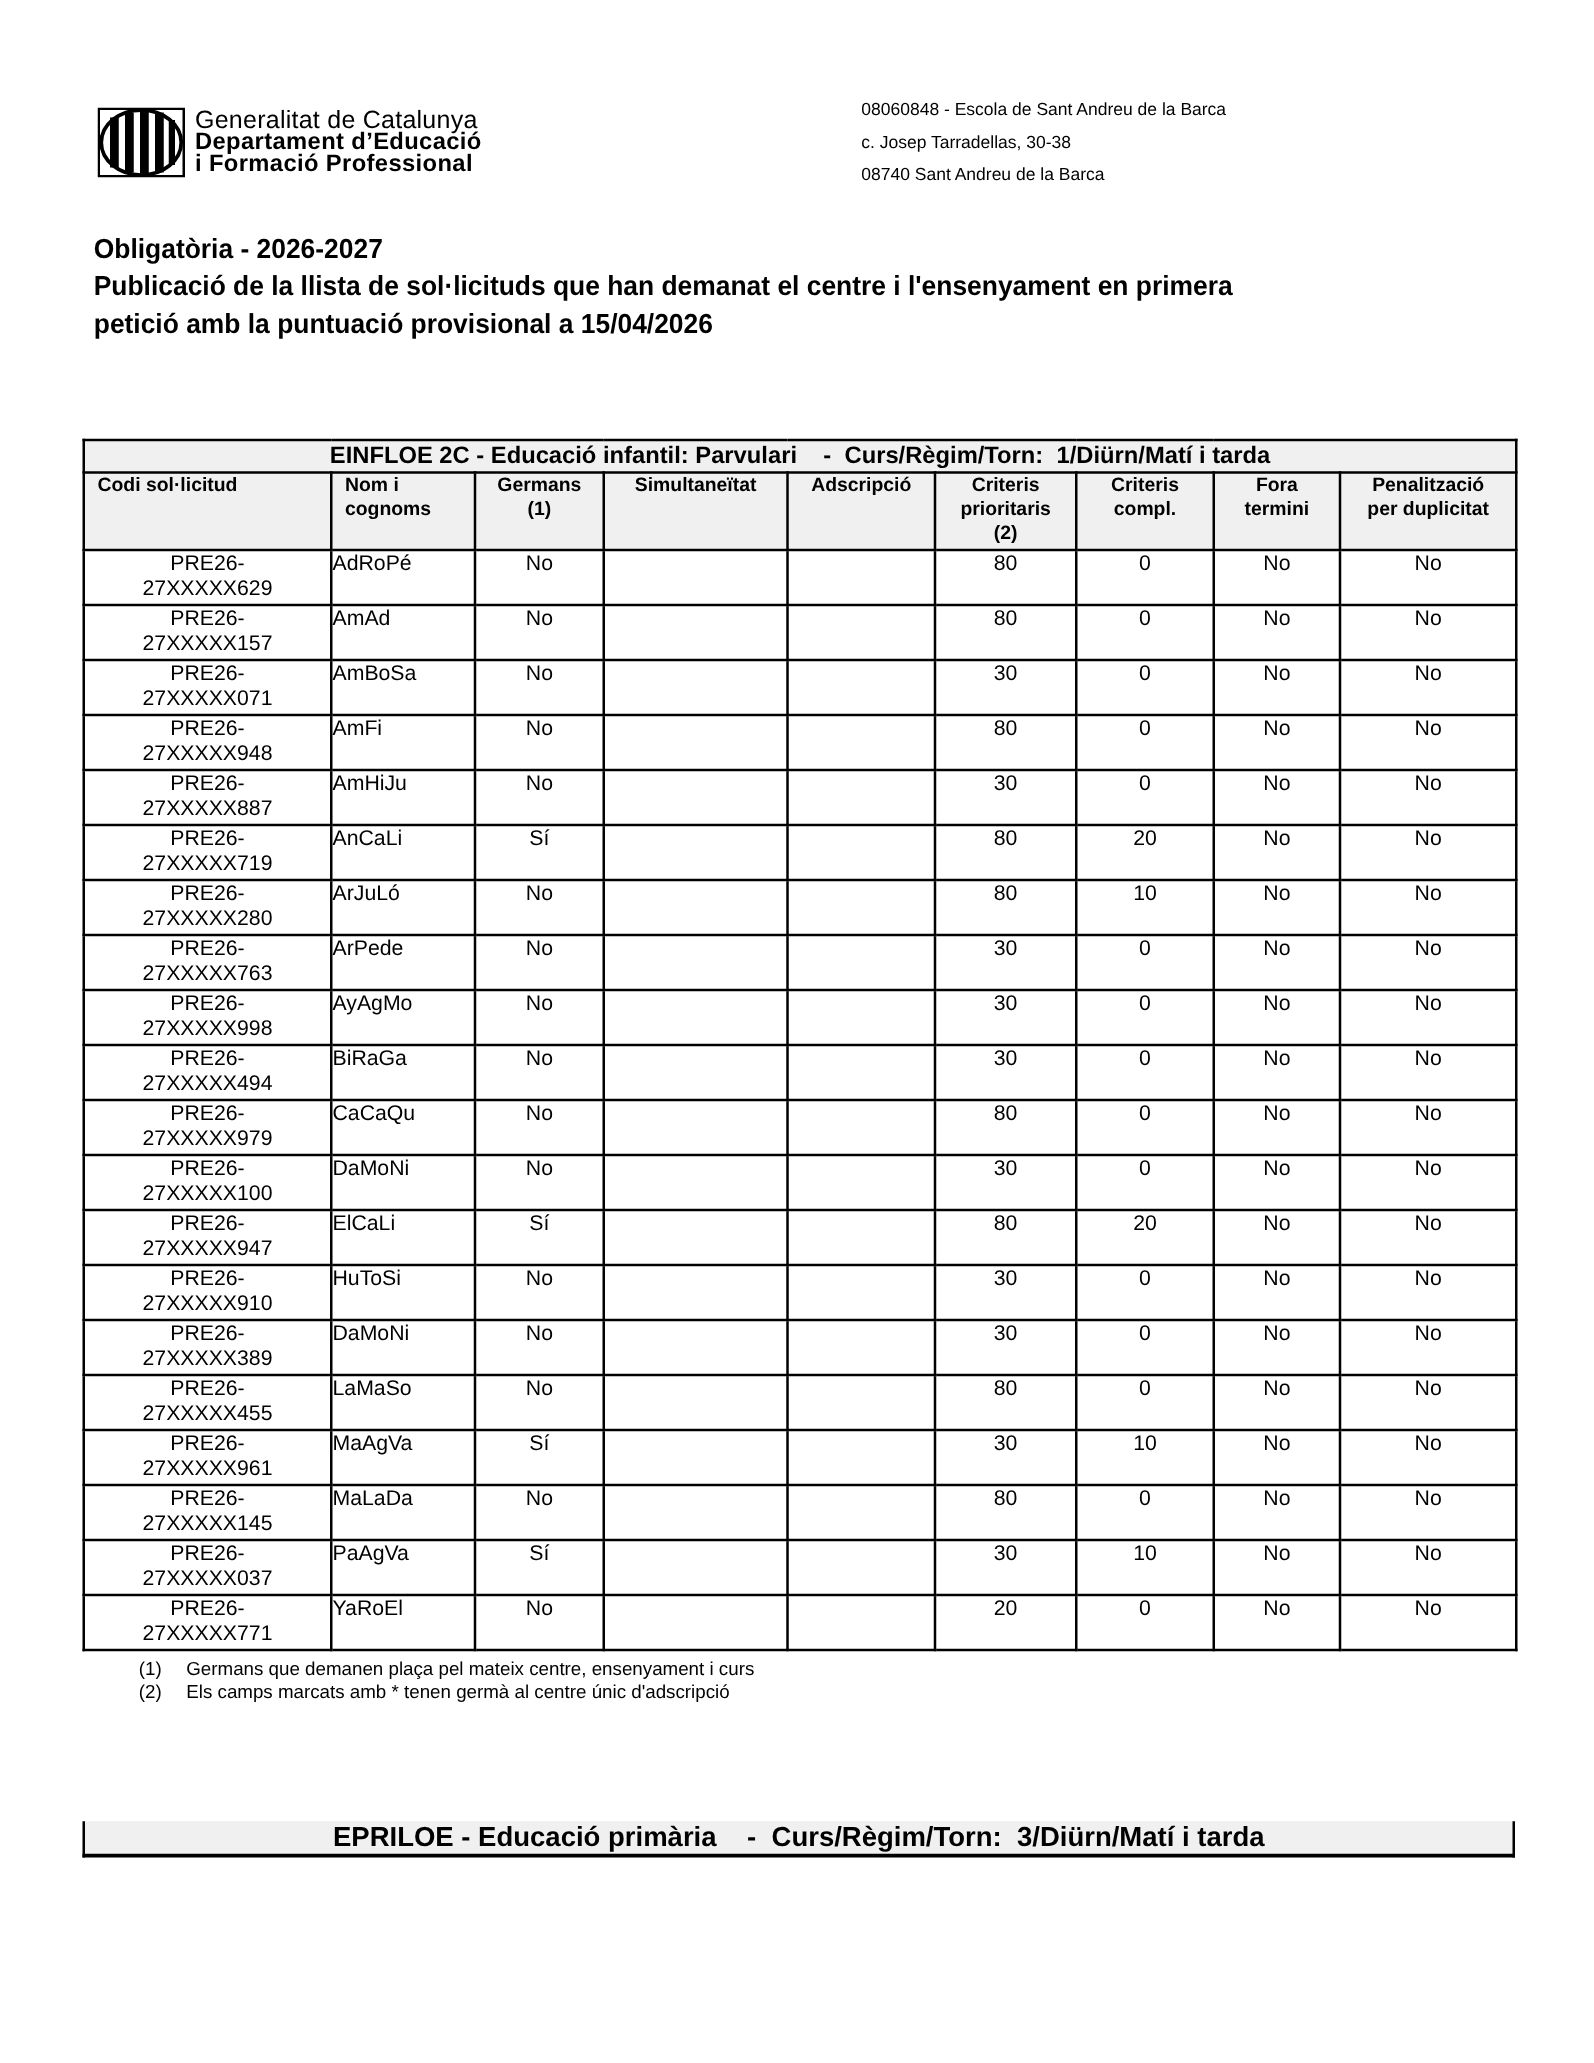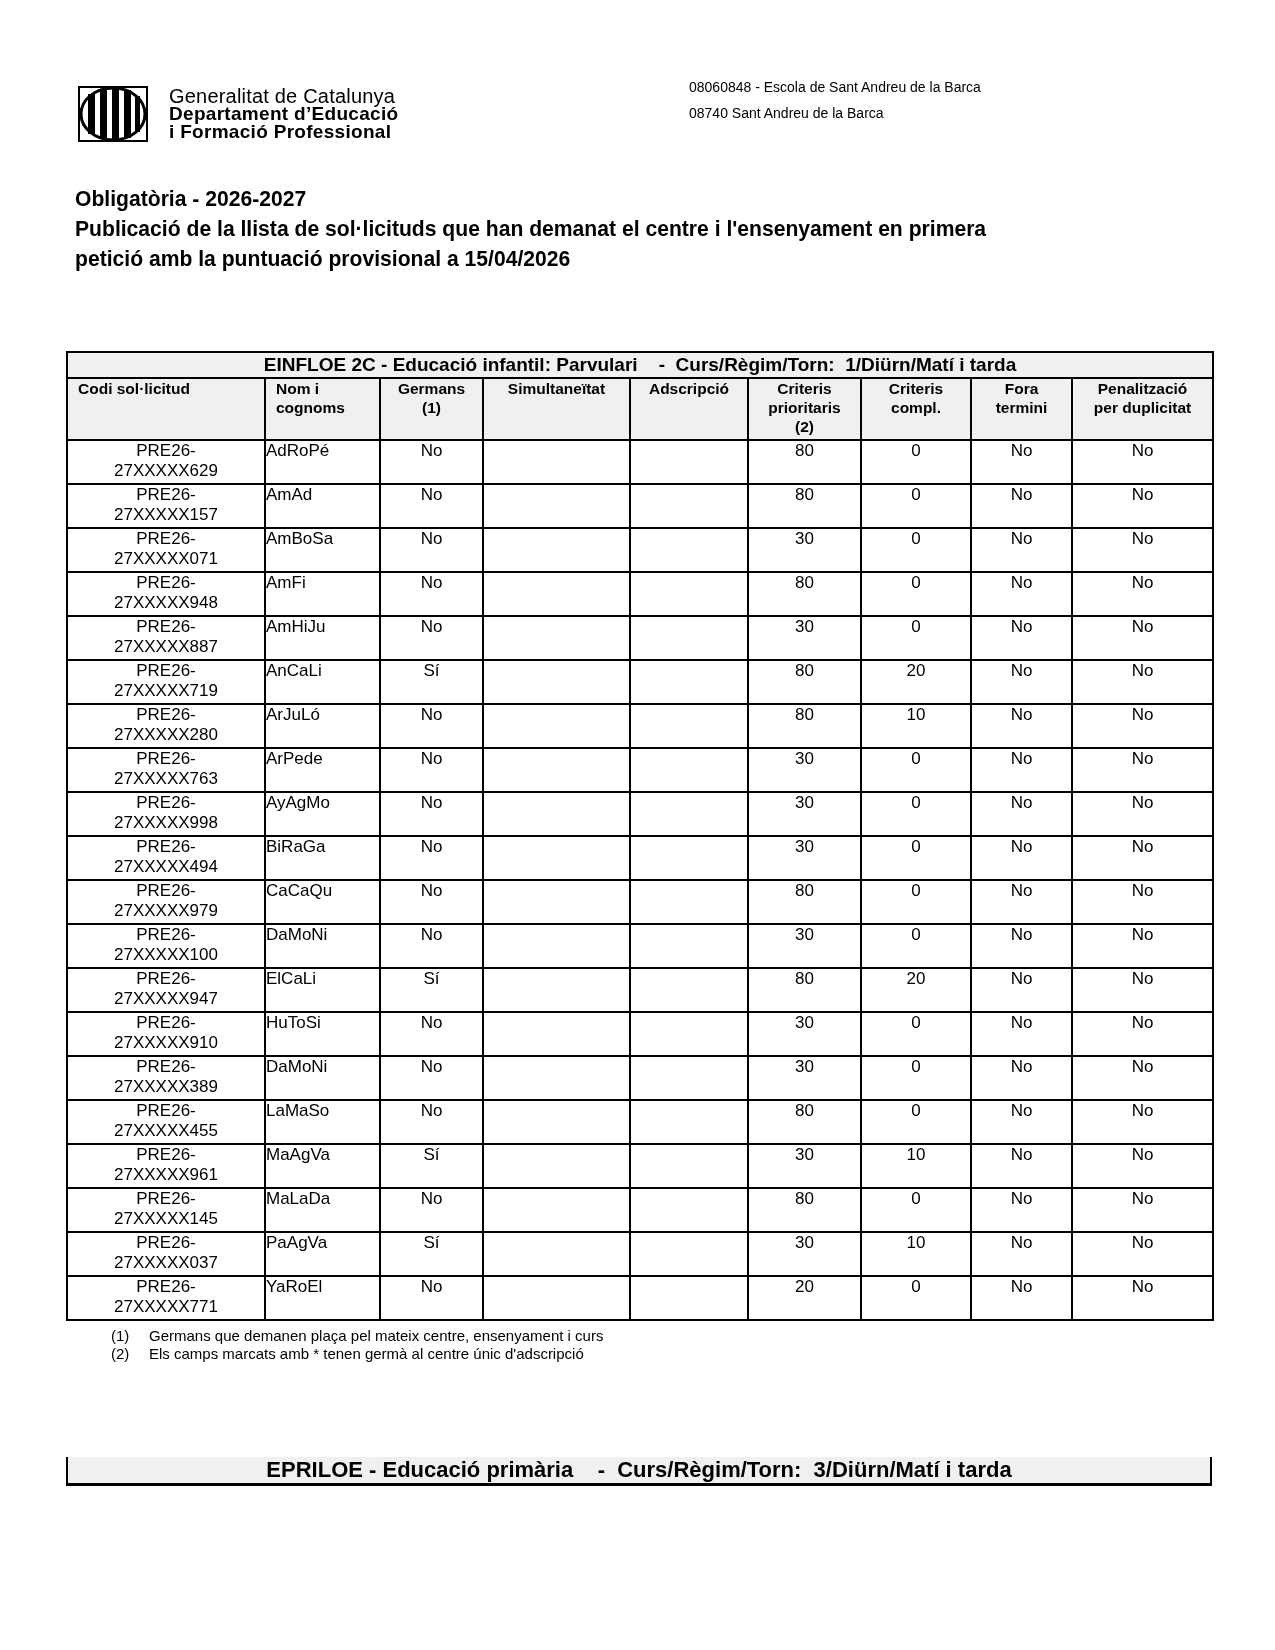--- a/index.html
+++ b/index.html
@@ -1,18 +1,18 @@
 <!DOCTYPE html>
 <html><head>
 <meta charset="utf-8">
 <style>
   html, body { margin: 0; padding: 0; background: #ffffff; }
   body { width: 1275px; height: 1650px; position: relative; overflow: hidden;
          font-family: "Liberation Sans", sans-serif; color: #000; }
-  .logo { position: absolute; left: 78px; top: 86px; display: flex; align-items: center; gap: 13px; }
+  .logo { position: absolute; left: 78px; top: 86px; display: flex; align-items: center; }
   .logo svg { display: block; }
   .logo-text { margin-left: 8px; line-height: 18px; }
   .logo-text .l1 { font-size: 20px; font-weight: normal; letter-spacing: 0.2px; }
   .logo-text .l2, .logo-text .l3 { font-size: 19px; font-weight: bold; letter-spacing: 0.3px; }
   .school { position: absolute; left: 689px; top: 74px; font-size: 14px; line-height: 26px; }
   .titles { position: absolute; left: 75px; top: 184px; font-size: 22px; font-weight: bold;
             line-height: 30px; width: 1120px; }
   .titles div { transform: scaleX(0.96); transform-origin: left; white-space: nowrap; }
   table.grid { position: absolute; left: 66px; top: 351px; width: 1146px; border-collapse: collapse;
                table-layout: fixed; border-radius: 18px; }
@@ -51,20 +51,21 @@
   </svg>
   <div class="logo-text">
     <div class="l1">Generalitat de Catalunya</div>
     <div class="l2">Departament d’Educació</div>
     <div class="l3">i Formació Professional</div>
   </div>
 </div>
 
 <div class="school">
   <div>08060848 - Escola de Sant Andreu de la Barca</div>
+  <div>c. Josep Tarradellas, 30-38</div>
   <div>08740 Sant Andreu de la Barca</div>
 </div>
 
 <div class="titles">
   <div>Obligatòria - 2026-2027</div>
   <div>Publicació de la llista de sol·licituds que han demanat el centre i l'ensenyament en primera</div>
   <div>petició amb la puntuació provisional a 15/04/2026</div>
 </div>
 
 <table class="grid">

